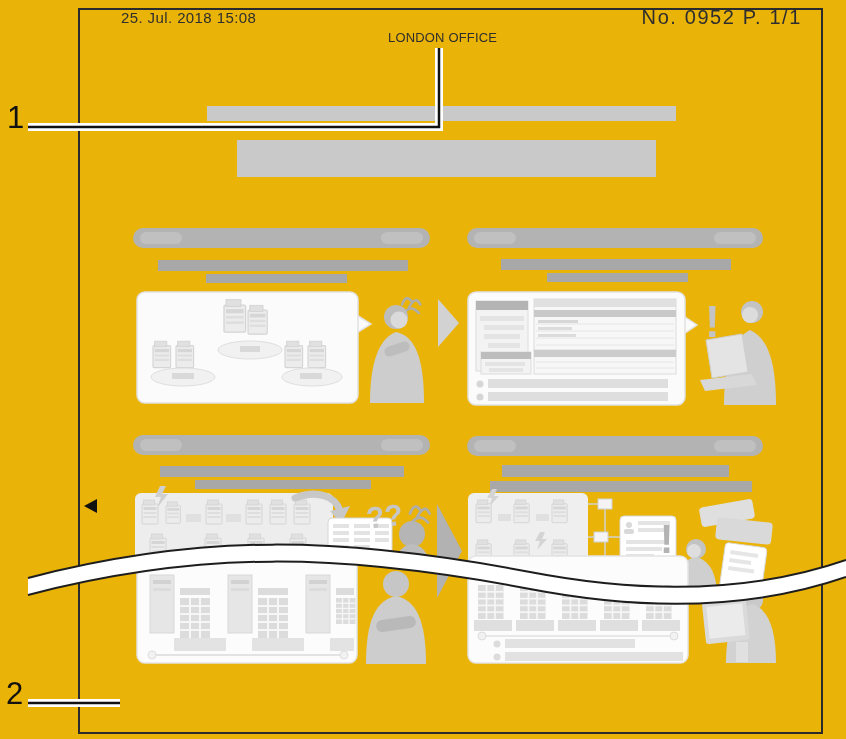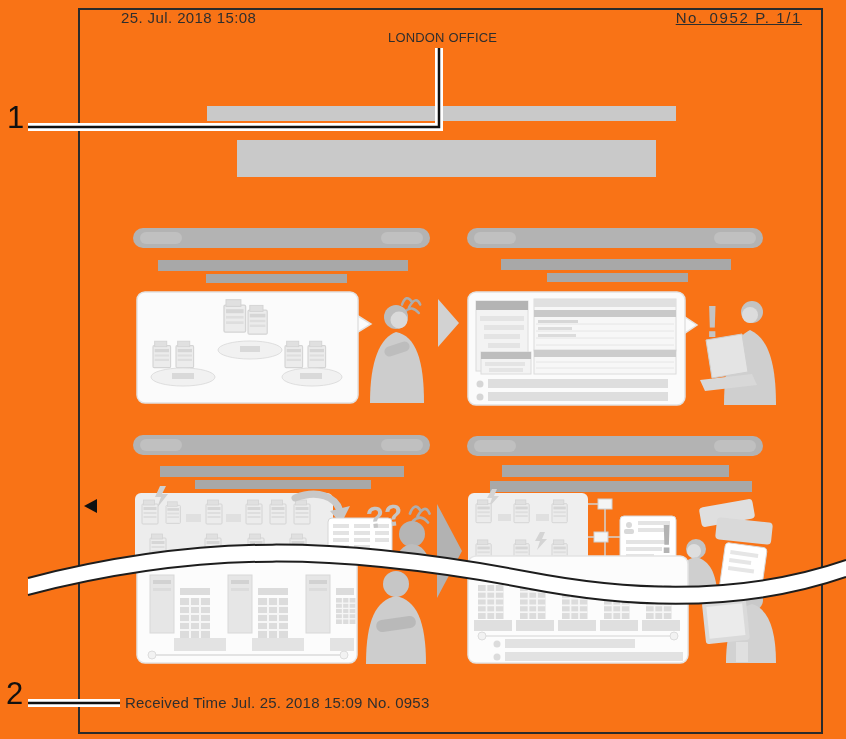--- a/index.html
+++ b/index.html
@@ -1,25 +1,25 @@
 <!DOCTYPE html>
 <html><head>
 <meta charset="utf-8">
 <style>
   html,body{margin:0;padding:0;background:#ffffff;}
-  .stage{position:relative;width:846px;height:739px;background:#f97316;
+  .stage{position:relative;width:846px;height:739px;background:#eab308;
          font-family:"Liberation Sans", sans-serif;overflow:hidden;}
   .abs{position:absolute;}
   .page-border{left:78px;top:8px;width:745px;height:726px;
                border:2px solid #2b2b2b;box-sizing:border-box;z-index:1;}
   .txt{color:#2e2e2e;white-space:nowrap;z-index:8;}
   .hdr-date{left:121px;top:9px;font-size:15px;letter-spacing:.4px;}
   .hdr-station{left:388px;top:30px;font-size:13.5px;letter-spacing:.2px;transform:scaleX(.96);transform-origin:left;}
-  .hdr-right{right:44px;top:8px;font-size:15px;letter-spacing:1.6px;
-             line-height:19px;text-align:center;text-decoration:underline;}
+  .hdr-right{right:44px;top:8px;font-size:20px;letter-spacing:1.6px;
+             line-height:19px;text-align:center;}
   .ftr{left:125px;top:694px;font-size:15px;letter-spacing:.2px;}
   .callout-num{font-size:31px;color:#111;z-index:9;}
   .c1{left:7px;top:100px;}
   .c2{left:6px;top:676px;}
   .tbar{background:#c9c9c9;z-index:2;}
   .pill{background:#b3b3b3;border-radius:10px;height:20px;z-index:2;}
   .pill::before,.pill::after{content:"";position:absolute;top:4px;width:42px;height:12px;
         border-radius:6px;background:#c0c0c0;}
   .pill::before{left:7px;} .pill::after{right:7px;}
   .pbar{background:#a8a8a8;z-index:2;}
@@ -319,17 +319,16 @@
 
   <svg class="layer callouts" width="846" height="739" viewBox="0 0 846 739">
     <path d="M28,127 L439,127 L439,48" stroke="#ffffff" stroke-width="8" fill="none"></path>
     <path d="M28,127 L439,127 L439,48" stroke="#111111" stroke-width="2.5" fill="none"></path>
     <path d="M28,703 L120,703" stroke="#ffffff" stroke-width="8" fill="none"></path>
     <path d="M28,703 L120,703" stroke="#111111" stroke-width="2.5" fill="none"></path>
   </svg>
 
   <div class="abs left-marker"></div>
 
-  <div class="abs txt ftr">Received Time Jul. 25. 2018 15:09 No. 0953</div>
   <div class="abs callout-num c1">1</div>
   <div class="abs callout-num c2">2</div>
 
 </div>
 
 </body></html>

